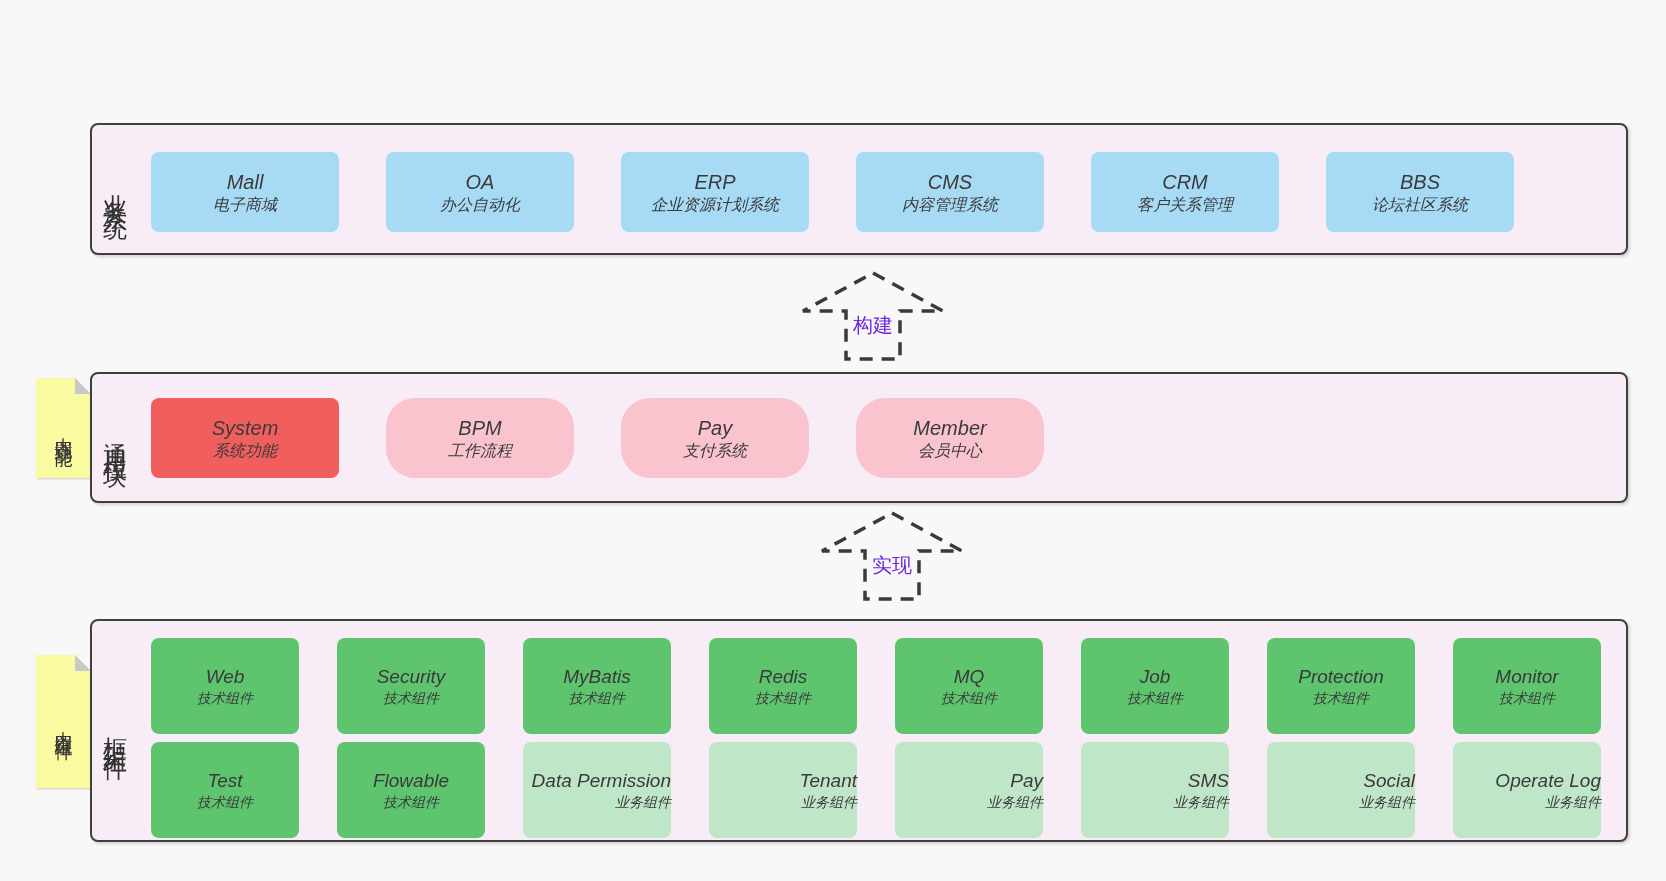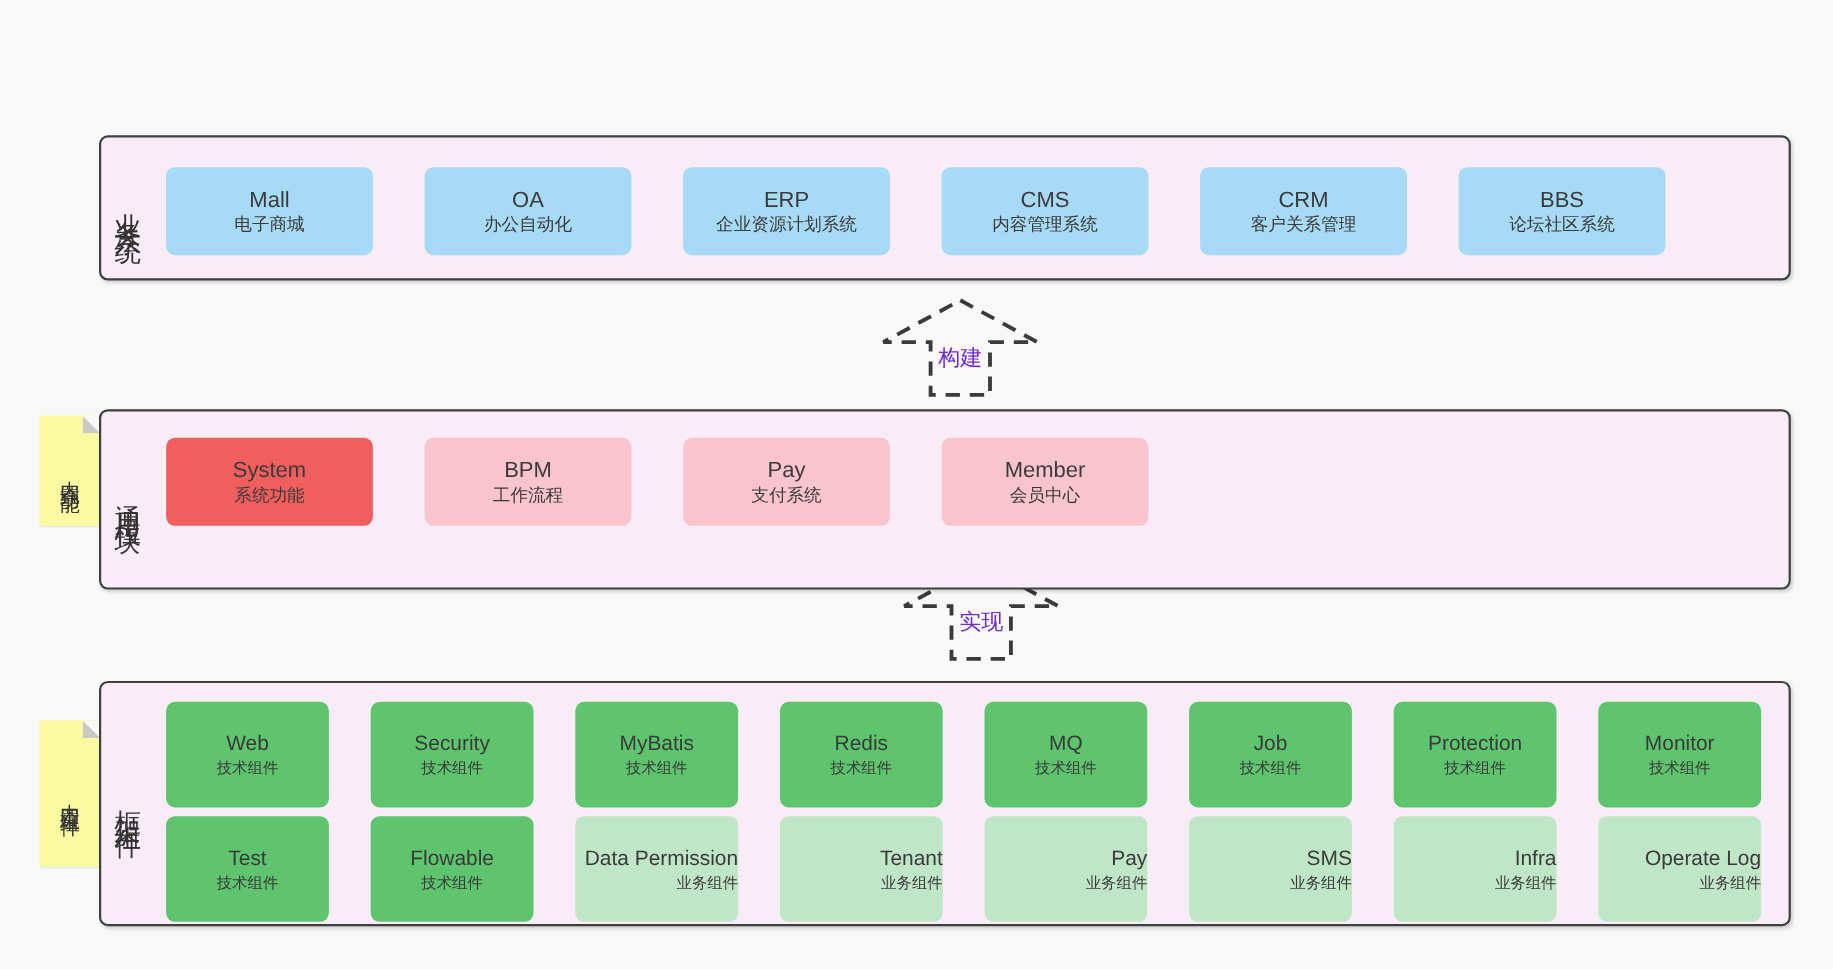--- a/index.html
+++ b/index.html
@@ -17,21 +17,21 @@
     position:absolute;
     left:90px;
     width:1538px;
     background: var(--band-bg, #f8edf6);
     border: 2px solid var(--border-col, #3f3f3f);
     border-radius: 8px;
     box-shadow: 2px 2px 3px rgba(0,0,0,0.15);
     z-index: 2;
   }
   .band-1 { top:123px; height:132px; }
-  .band-2 { top:372px; height:164px; }
+  .band-2 { top:372px; height:131px; }
   .band-3 { top:619px; height:223px; }
 
   .band-label-wrap {
     position:absolute; left:6px; top:0; width:34px; height:100%;
     display:flex; align-items:center; justify-content:center;
   }
   .band-label {
     writing-mode: vertical-rl;
     text-orientation: upright;
     font-size:24px;
@@ -47,31 +47,32 @@
   .band-3 .row-idx-0 { left:59px; top:17px; }
   .band-3 .row-idx-1 { left:59px; top:121px; }
 
   .module-box {
     border-radius:8px;
     display:flex; flex-direction:column;
     align-items:center; justify-content:center;
     text-align:center;
     line-height:1.3;
     flex:0 0 auto;
+    font-style:italic;
   }
   .row-6 .module-box { width:188px; height:80px; }
   .row-8 .module-box { width:148px; height:96px; }
   .box-name { font-size:20px; }
   .box-desc { font-size:16px; }
   .row-8 .box-name { font-size:19px; }
   .row-8 .box-desc { font-size:14px; }
 
   .type-blue        { background: var(--blue, #a7daf5); }
   .type-red         { background: var(--red, #f15e5e); }
-  .type-pink        { background: var(--pink, #f9c4ce); }
+  .type-pink        { background: var(--pink, #f9c4ce); border-radius: 29px; }
   .type-green       { background: var(--green, #5ec46e); }
   .type-green-light { background: var(--green-light, #c0e6c8); align-items: flex-end; }
 
   
   .sticky {
     position:absolute; left:36px; width:55px;
     background: var(--sticky, #fafaa0);
     box-shadow: 1px 1px 2px rgba(0,0,0,0.18);
     z-index:1;
     display:flex; align-items:center; justify-content:center;
@@ -247,21 +248,21 @@
       </div>
       <div class="module-box type-green-light">
         <div class="box-name">Pay</div>
         <div class="box-desc">业务组件</div>
       </div>
       <div class="module-box type-green-light">
         <div class="box-name">SMS</div>
         <div class="box-desc">业务组件</div>
       </div>
       <div class="module-box type-green-light">
-        <div class="box-name">Infra</div>
+        <div class="box-name">Social</div>
         <div class="box-desc">业务组件</div>
       </div>
       <div class="module-box type-green-light">
         <div class="box-name">Operate Log</div>
         <div class="box-desc">业务组件</div>
       </div>
     </div>
 </div>
 
 </body></html>

